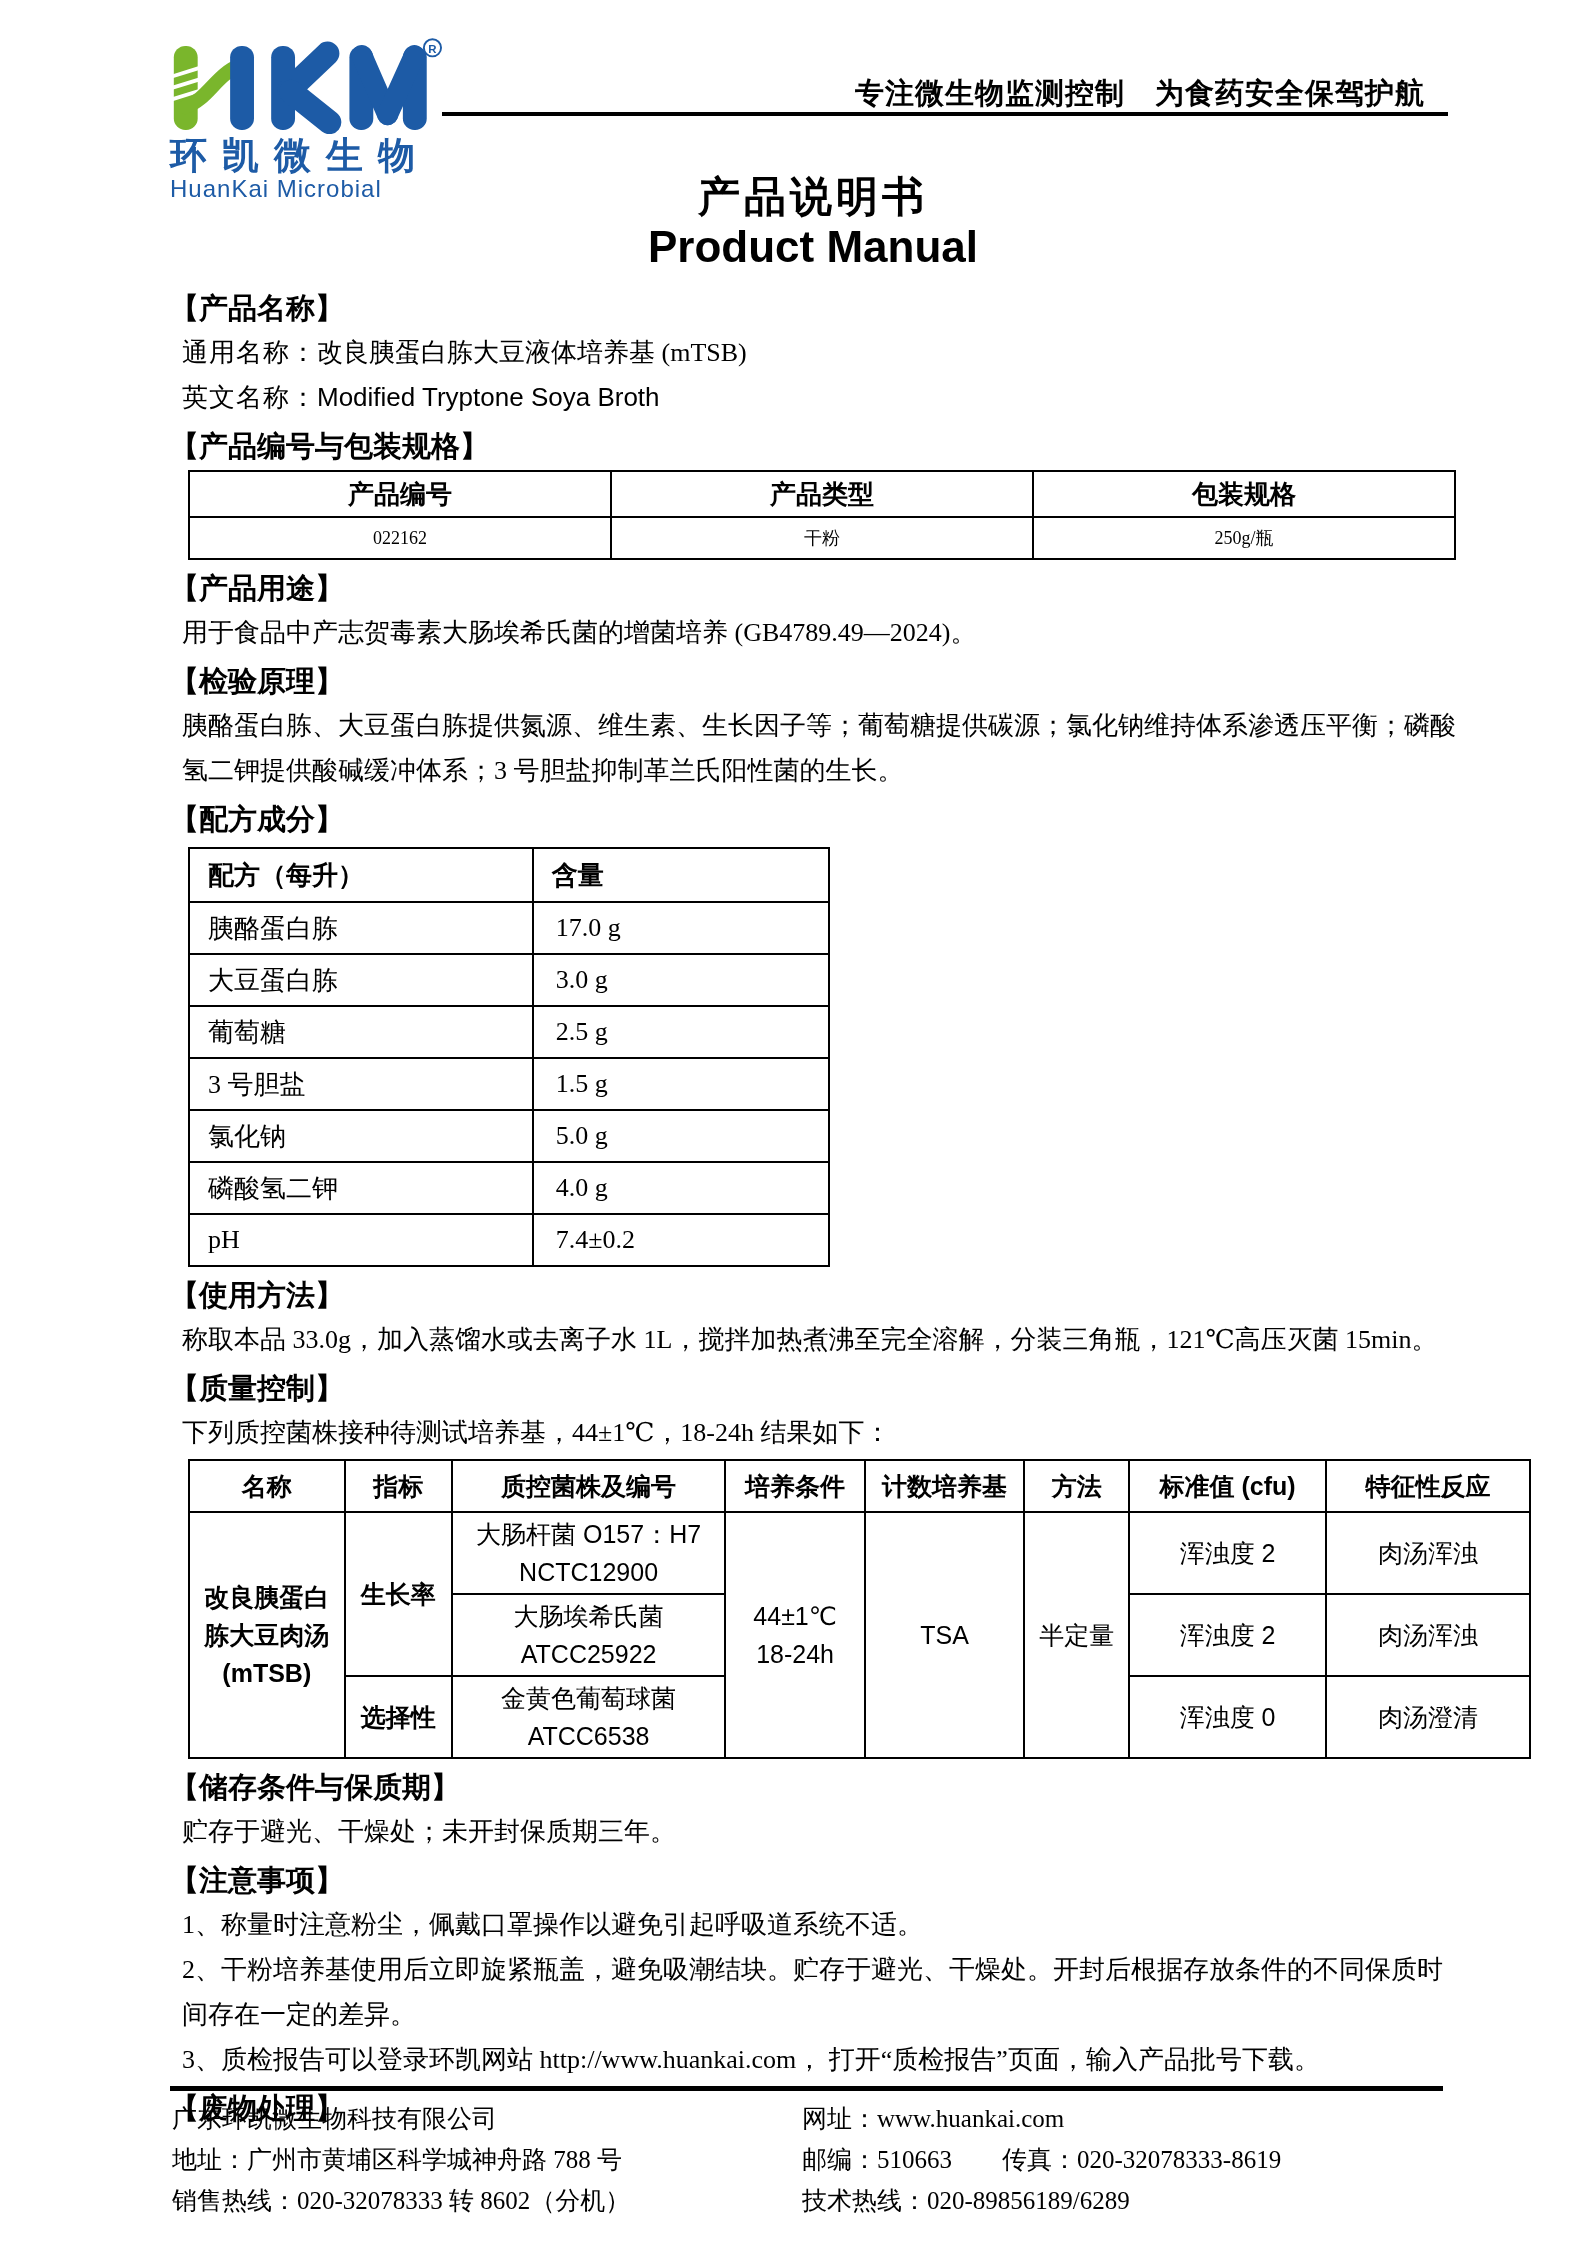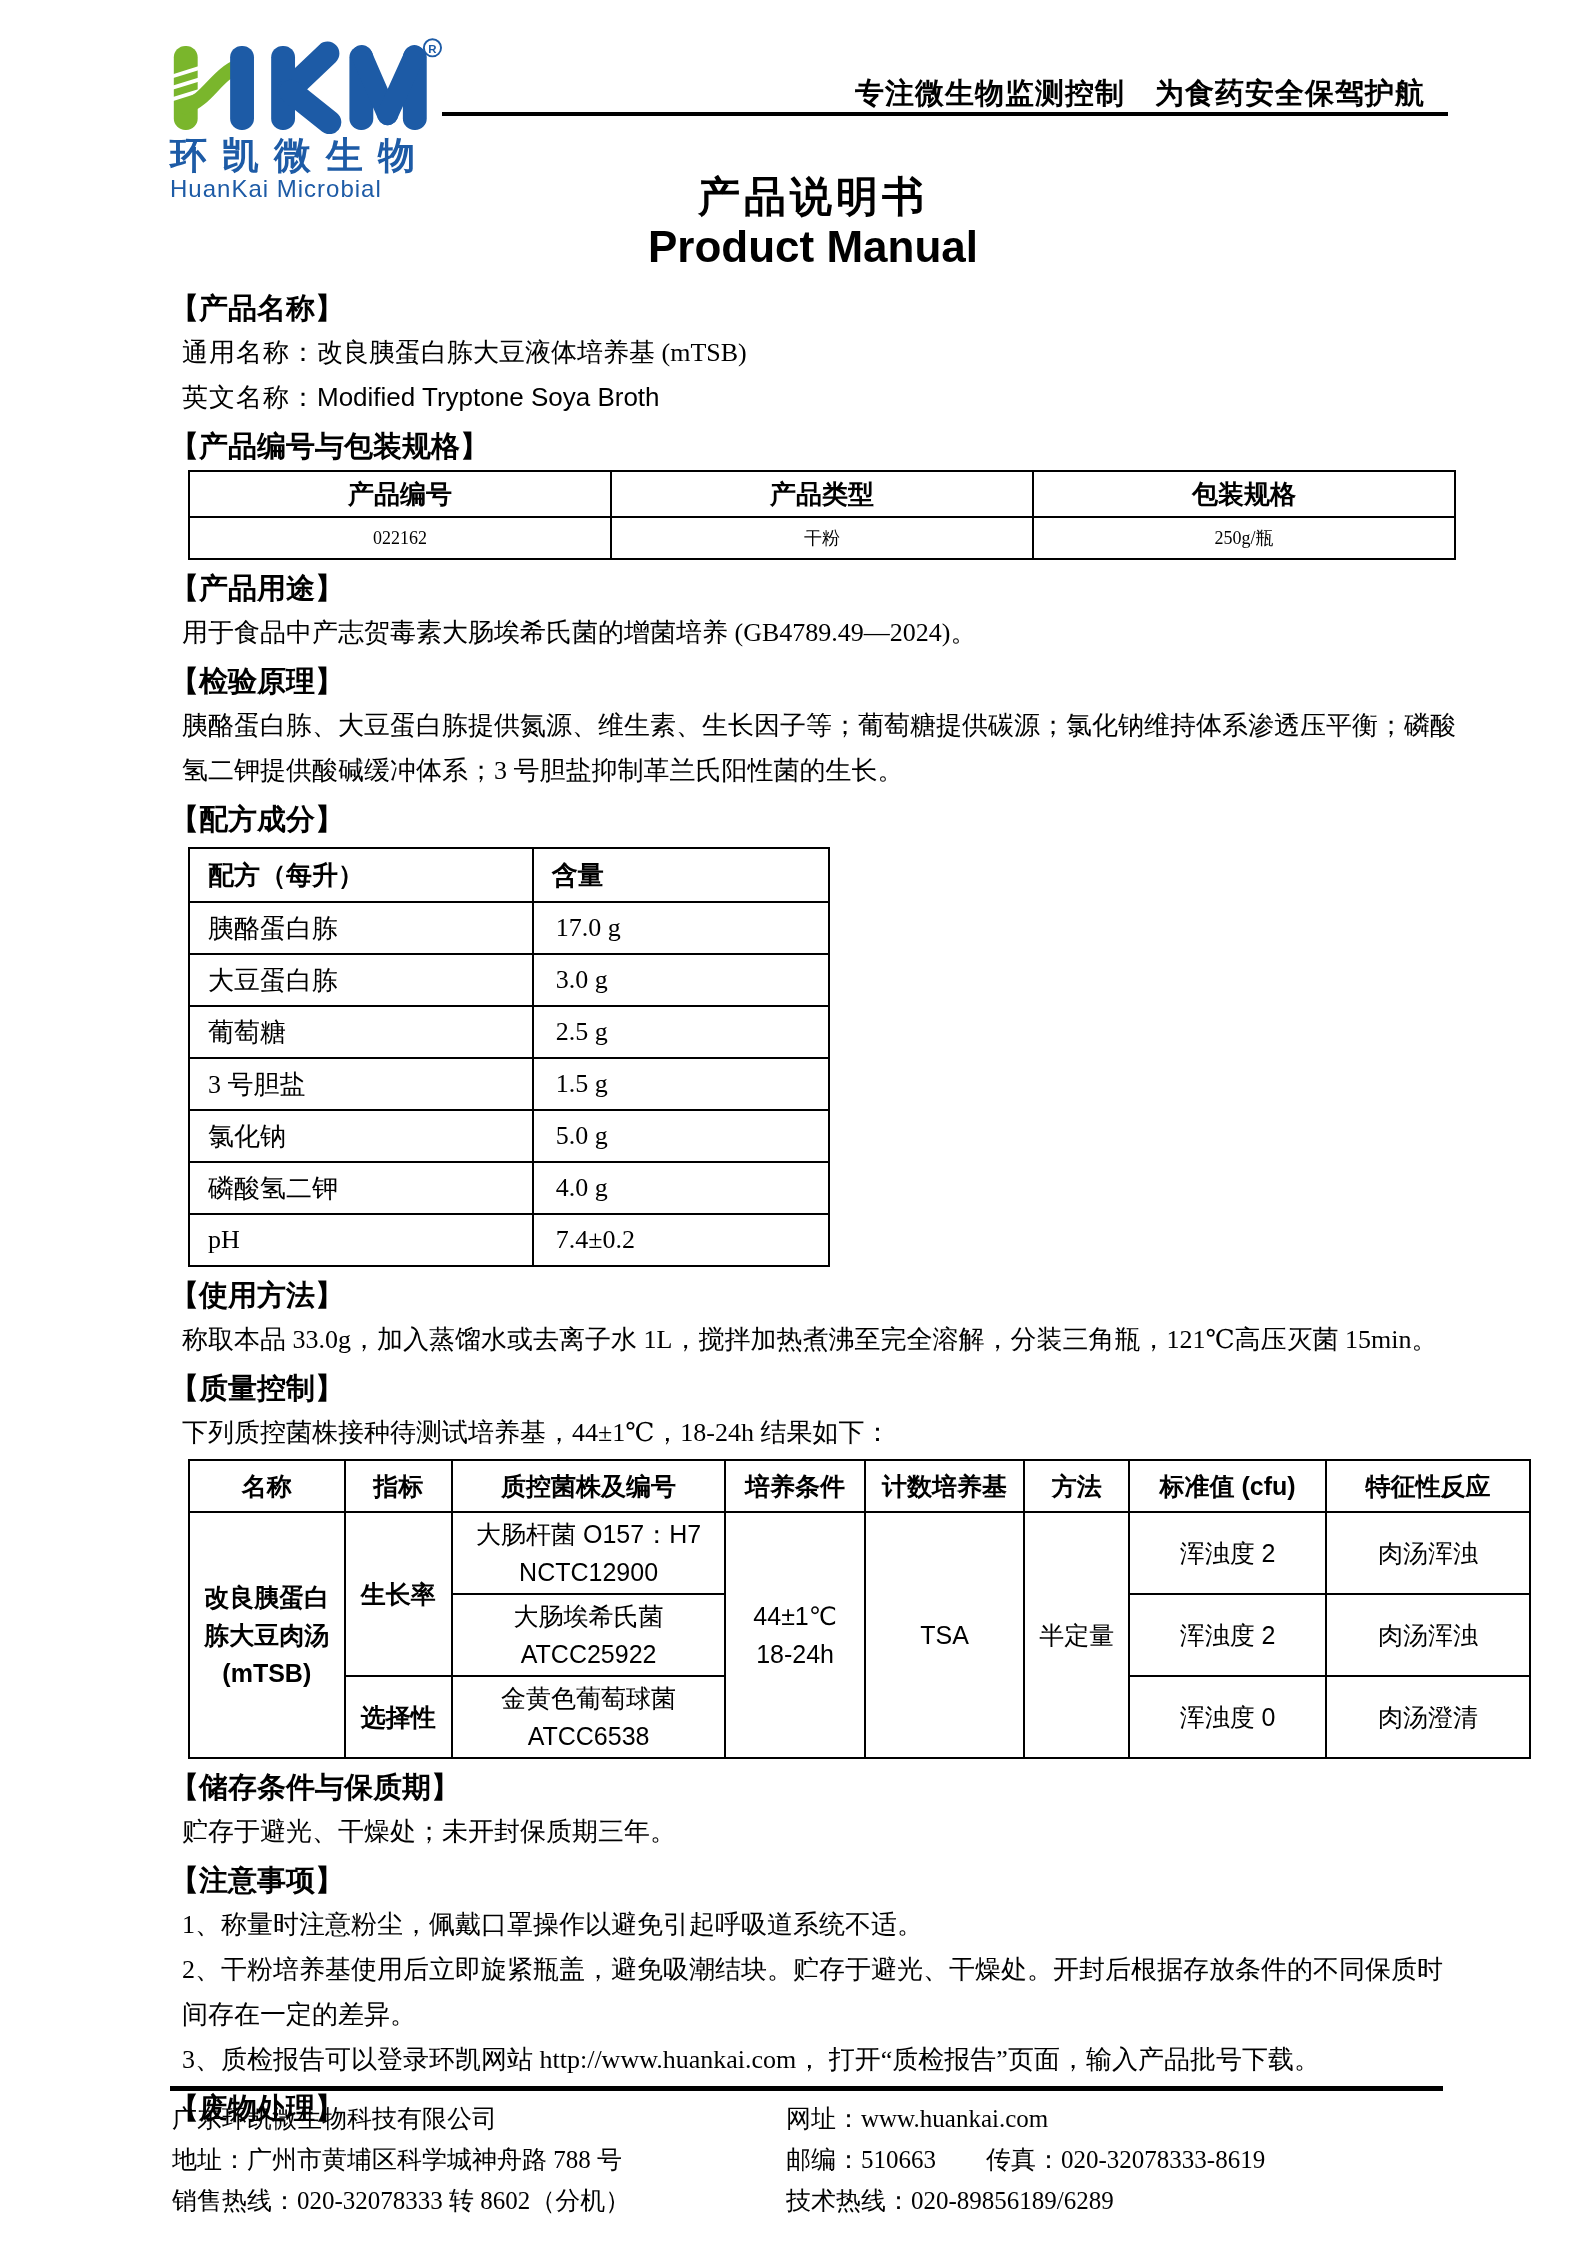--- a/index.html
+++ b/index.html
@@ -68,21 +68,21 @@
   
   .qc-table{width:1343px;margin:4px 0 2px 18px;table-layout:fixed;
     font-family:"Liberation Sans","DejaVu Sans",sans-serif;}
   .qc-table th{font-weight:bold;font-size:25px;height:50px;text-align:center;}
   .qc-table td{font-size:25px;text-align:center;vertical-align:middle;height:80px;line-height:38px;}
   .qc-table td.bold{font-weight:bold;}
   
   .footer-rule{position:absolute;left:170px;top:2086px;width:1273px;height:5px;background:#000;}
   .footer-cols{position:absolute;left:170px;top:2098px;width:1273px;font-size:25px;line-height:41px;}
   .footer-col-left{position:absolute;left:2px;top:0;}
-  .footer-col-right{position:absolute;left:616px;top:0;}
+  .footer-col-right{position:absolute;left:632px;top:0;}
   .footer-line{white-space:nowrap;}
 </style>
 </head>
 <body>
 
 <div class="page">
 
   <div class="logo">
     <svg class="logo-mark" width="272" height="96" viewBox="0 0 285 100">
 

